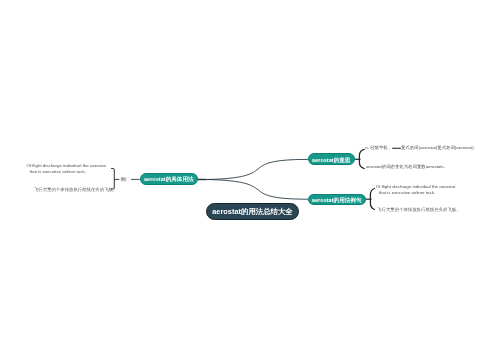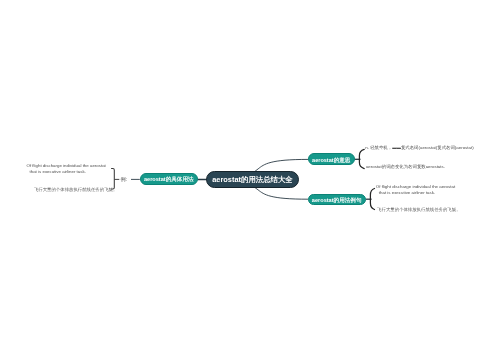--- a/index.html
+++ b/index.html
@@ -3,21 +3,21 @@
 <meta charset="utf-8">
 <style>
   html,body{margin:0;padding:0;}
   body{width:500px;height:360px;background:#ffffff;overflow:hidden;
        font-family:"Liberation Sans",sans-serif;
        -webkit-font-smoothing:antialiased;}
   #map{position:relative;width:500px;height:360px;}
   svg.links{position:absolute;left:0;top:0;width:500px;height:360px;overflow:visible;}
   .node{position:absolute;display:flex;align-items:center;justify-content:center;
         box-sizing:border-box;white-space:nowrap;letter-spacing:0;}
-  .node-root{background:#2a4553;color:#ffffff;border-radius:9px;font-weight:700;border:0.8px solid #16242c;}
+  .node-root{background:#2a4553;color:#ffffff;border-radius:9px;font-weight:700;border:0.8px solid #16242c;margin-top:32px;}
   .node-branch{background:#16998b;color:#ffffff;border-radius:6.5px;font-weight:700;border:0.8px solid #0c8376;}
   .leaf{position:absolute;color:#4d4d4d;white-space:nowrap;line-height:1.35;}
   .nlabel{position:relative;top:1.2px;}
   .leaf.cn{color:#5a5a5a;}
 </style>
 </head>
 <body>
 
 <div id="map">
   <svg class="links" viewBox="0 0 500 360">

